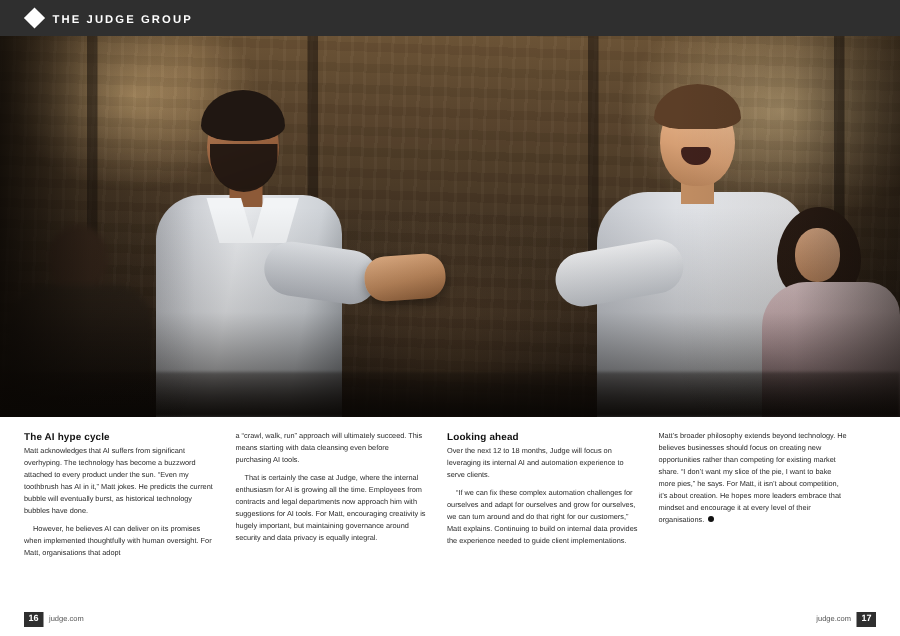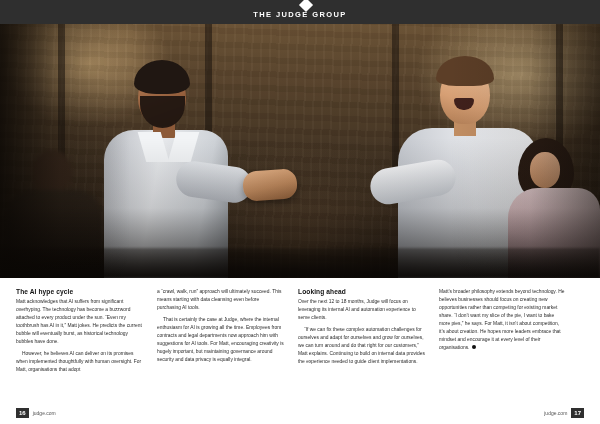--- a/index.html
+++ b/index.html
@@ -24,21 +24,20 @@
   
   .masthead {
     position: absolute;
     left: 0;
     top: 0;
     width: 600px;
     height: 24px;
     background: #2f2f2f;
     display: flex;
     align-items: center;
-    flex-direction: column;
   }
   .masthead-mark {
     width: 10px;
     height: 10px;
     margin-left: 18px;
     margin-right: 7px;
     background: #ffffff;
     transform: rotate(45deg);
   }
   .masthead-title {

